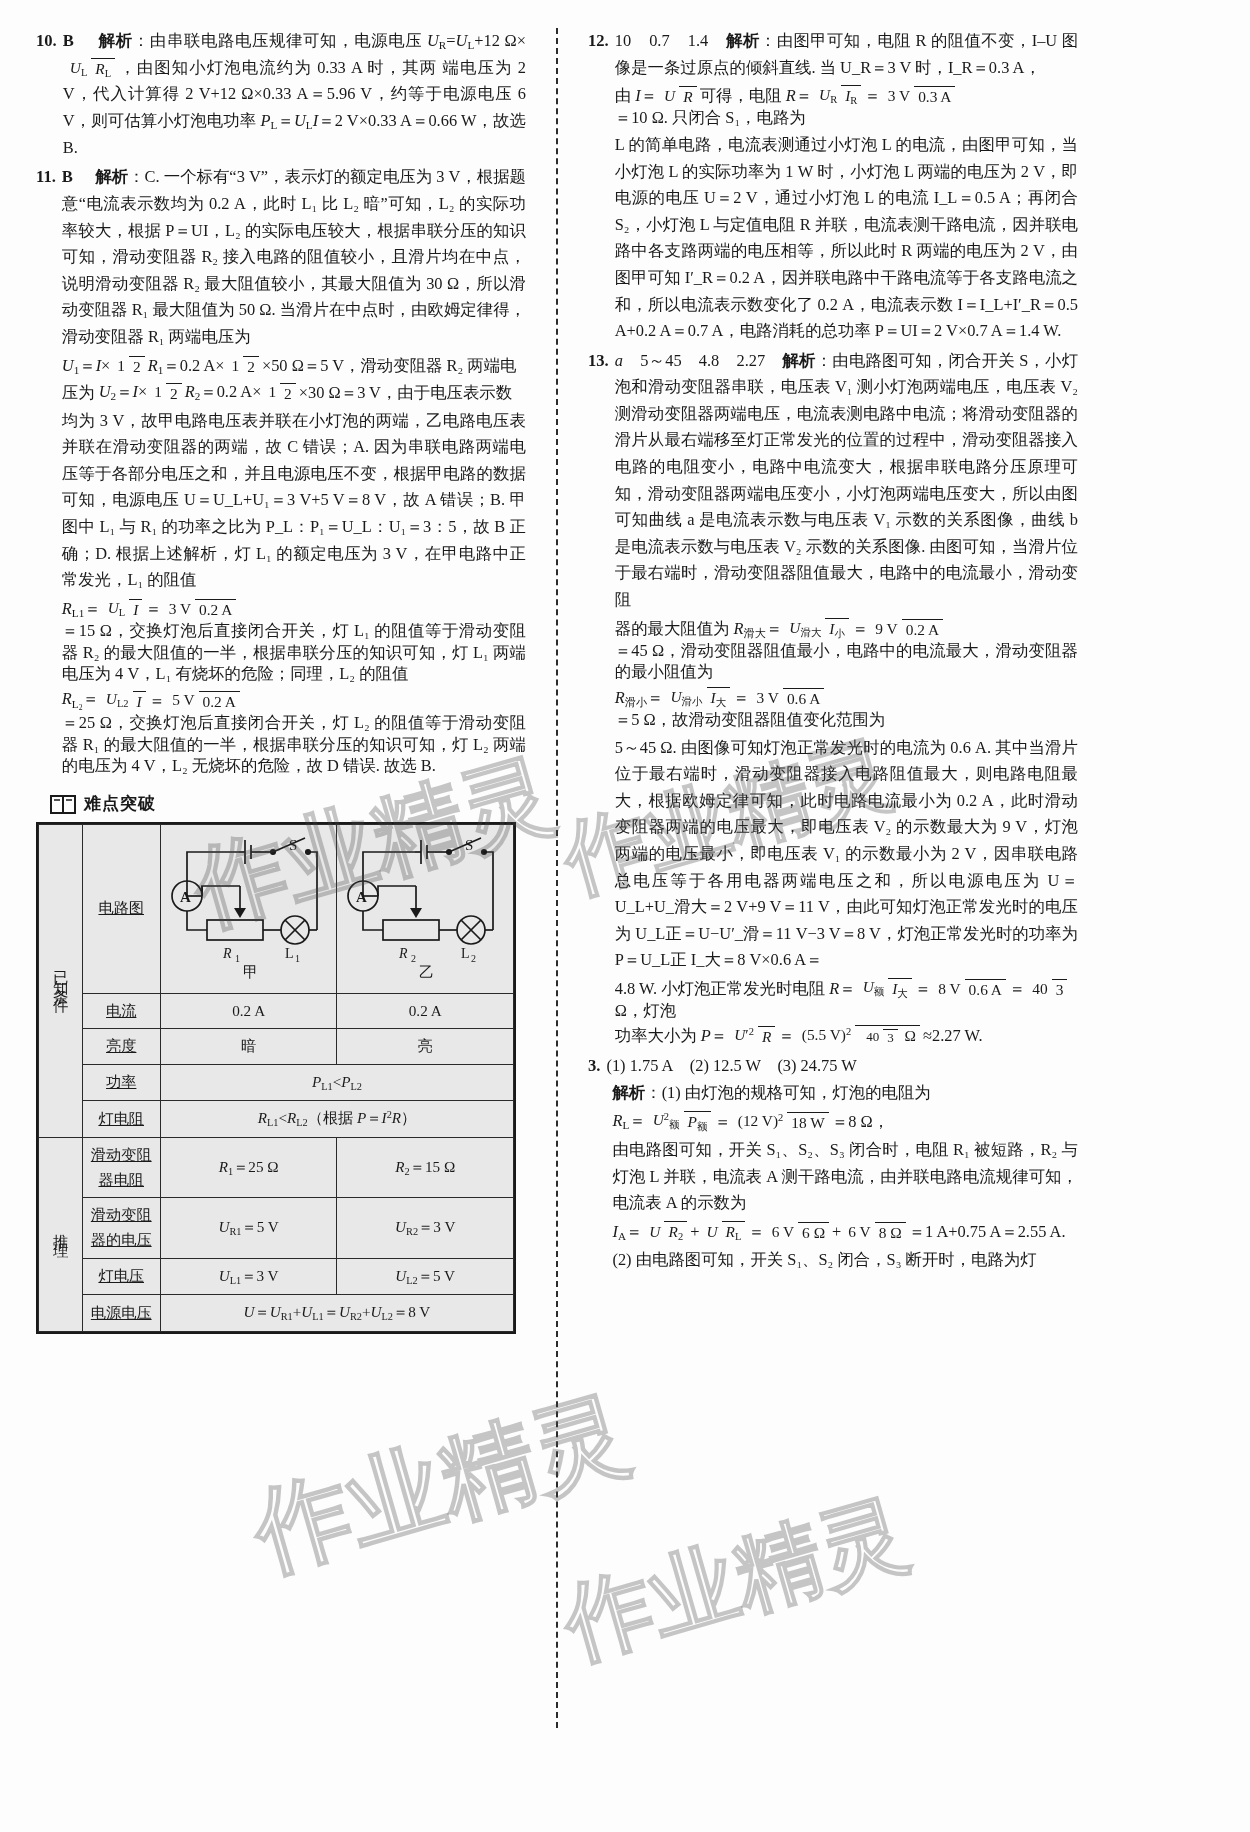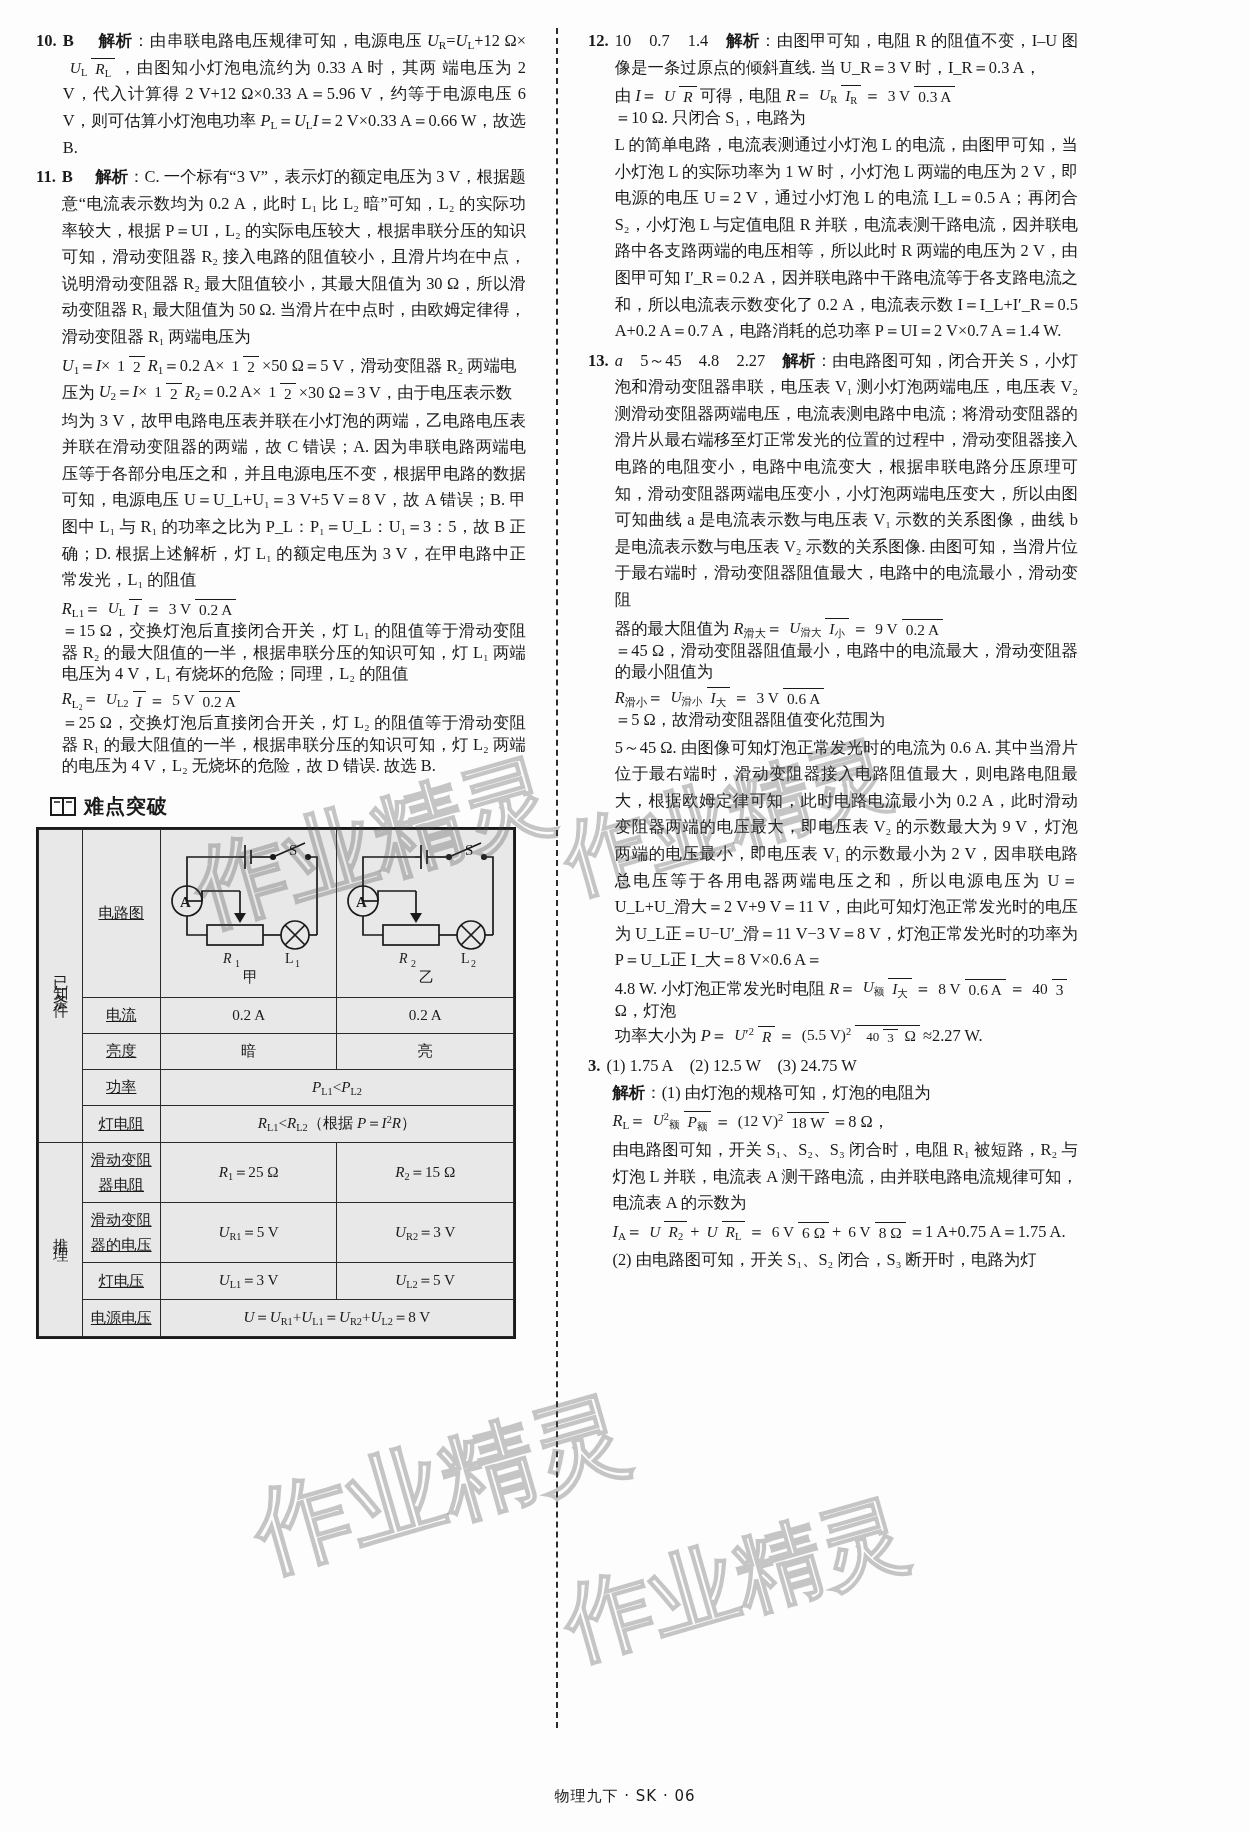--- a/index.html
+++ b/index.html
@@ -75,21 +75,21 @@
   .frac .de{padding:1px 4px 0 4px;border-top:1.3px solid #1a1a1a;}
   i.v{font-style:italic;}
   sub{font-size:.68em;vertical-align:-0.28em;}
   sup{font-size:.68em;vertical-align:0.5em;}
 
   
   .sec-head{
     display:flex;align-items:center;gap:8px;
     margin:10px 0 4px 14px;
     font-family:Liberation Sans, sans-serif;
-    font-weight:700;font-size:20px;
+    font-weight:700;font-size:17px;
     letter-spacing:1px;
   }
   .book-icon{
     width:26px;height:21px;flex:0 0 auto;display:block;
   }
   .tablewrap{
     border:2.4px solid #1a1a1a;
     background:#e8e8e8;
     margin-top:2px;
     width:476px;
@@ -562,31 +562,30 @@
                 <span>＝</span>
                 <span class="frac">
                     <span class="nu">6 V</span>
                     <span class="de">6 Ω</span>
                   </span>
                 <span>+</span>
                 <span class="frac">
                     <span class="nu">6 V</span>
                     <span class="de">8 Ω</span>
                   </span>
-                <span>＝1 A+0.75 A＝1.75 A.</span>
+                <span>＝1 A+0.75 A＝2.55 A.</span>
               </div>
 
               <span>(2) 由电路图可知，开关 S₁、S₂ 闭合，S₃ 断开时，电路为灯</span>
             </div>
           </div>
         </div>
       </div>
 
     </div>
   </div>
 
   <div class="wm wm1">作业精灵</div>
   <div class="wm wm2">作业精灵</div>
   <div class="wm wm3">作业精灵</div>
   <div class="wm wm4">作业精灵</div>
 
-  <div class="footer">物理九下 · SK · 06</div>
 </div>
 
 </body></html>

